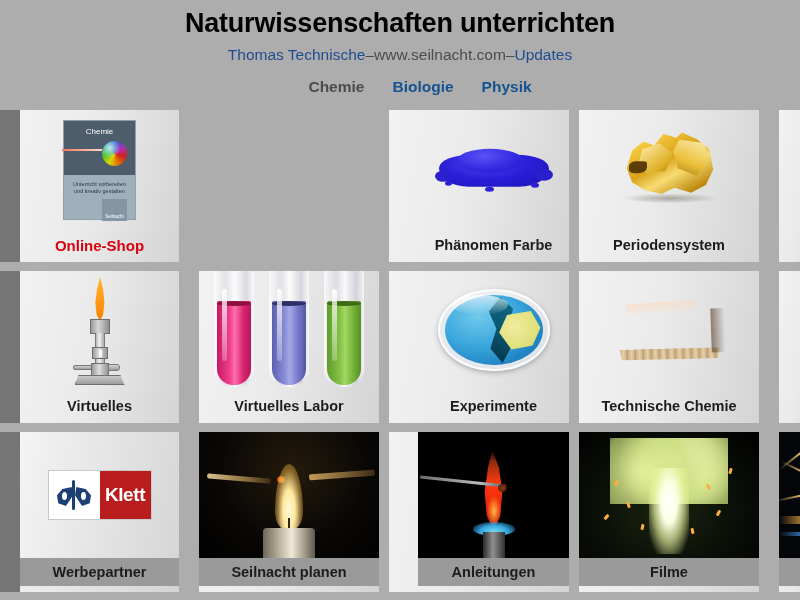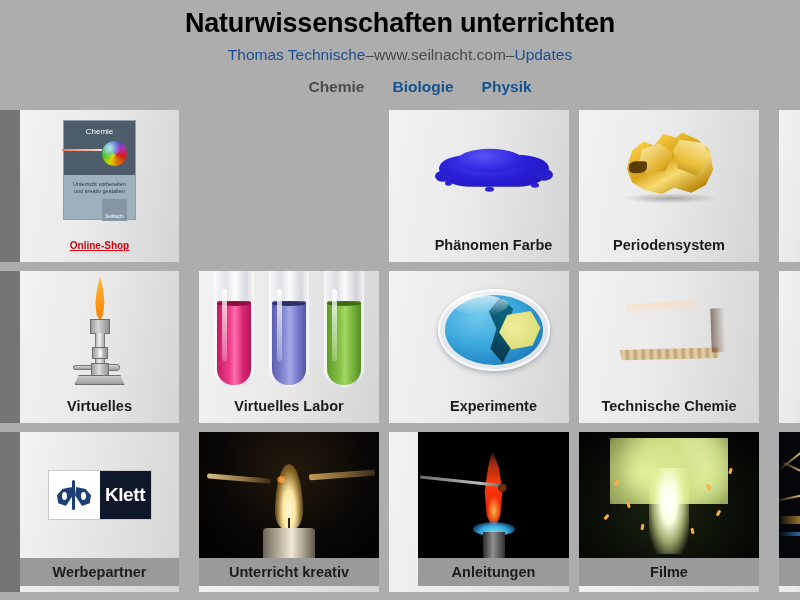--- a/index.html
+++ b/index.html
@@ -62,21 +62,21 @@
   }
   .row-3 .thumb { height: 126px; background: #000; }
 
   .caption {
     position: relative; width: 100%; height: 34px;
     display: flex; align-items: center; justify-content: center;
     font-size: 14.5px; font-weight: bold; color: #1c1c1c;
     white-space: nowrap;
   }
   .row-3 .caption { background: #9a9a9a; height: 28px; }
-  .caption.shop { color: #d8000d; text-decoration: underline; font-size: 10px; }
+  .caption.shop { color: #d8000d; font-size: 15px; }
 
   
   .book {
     position: absolute; left: 43px; top: 10px; width: 73px; height: 100px;
     background: #9fb0bd; border: 1px solid #8fa0ad;
   }
   .book-top {
     position: absolute; left: 0; top: 0; width: 100%; height: 54px;
     background: #4e5d6b;
   }
@@ -320,21 +320,21 @@
   .klett {
     position: absolute; left: 50%; top: 50%; transform: translate(-50%,-50%);
     width: 104px; height: 50px; display: flex;
     border: 1px solid #c9c9c9; background: #ffffff;
   }
   .klett-l {
     position: relative; width: 52px; height: 100%;
     background: #ffffff; display: flex; align-items: center; justify-content: center;
   }
   .klett-r {
-    width: 52px; height: 100%; background: #0f172a;
+    width: 52px; height: 100%; background: #b91c1c;
     display: flex; align-items: center; justify-content: center;
     color: #ffffff; font-size: 19px; font-weight: bold; letter-spacing: -0.4px;
   }
   .k-emb { position: relative; width: 34px; height: 34px; }
   .k-emb span { position: absolute; background: #1d3f74; }
   .k-stem { left: 15px; top: 2px; width: 3px; height: 30px; border-radius: 2px; }
   .k-lw {
     left: 0px; top: 9px; width: 16px; height: 19px;
     background: #1d3f74 !important;
     clip-path: polygon(92% 0%, 100% 44%, 56% 100%, 8% 86%, 0% 44%, 34% 10%);
@@ -618,21 +618,21 @@
         <div class="candle-scene">
           <div class="cd-stick-l"></div>
           <div class="cd-stick-r"></div>
           <div class="cd-ember"></div>
           <div class="cd-flame-blue"></div>
           <div class="cd-flame-outer"></div>
           <div class="cd-wick"></div>
           <div class="cd-body"></div>
         </div>
       </div>
-      <div class="caption">Unterricht kreativ</div>
+      <div class="caption">Seilnacht planen</div>
     </div>
 
     <div class="card col-3">
       <div class="thumb">
         <div class="ft-scene">
           <div class="ft-red"></div>
           <div class="ft-core"></div>
           <div class="ft-blue"></div>
           <div class="ft-burner-top"></div>
           <div class="ft-wire"></div>

